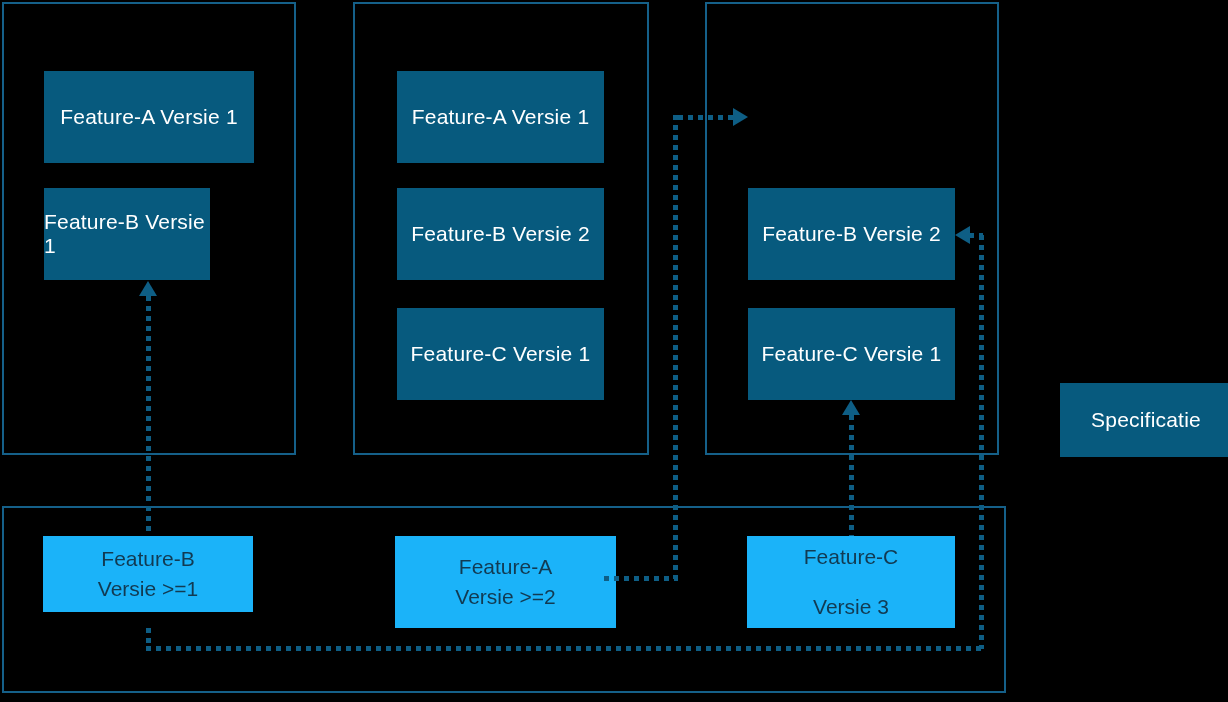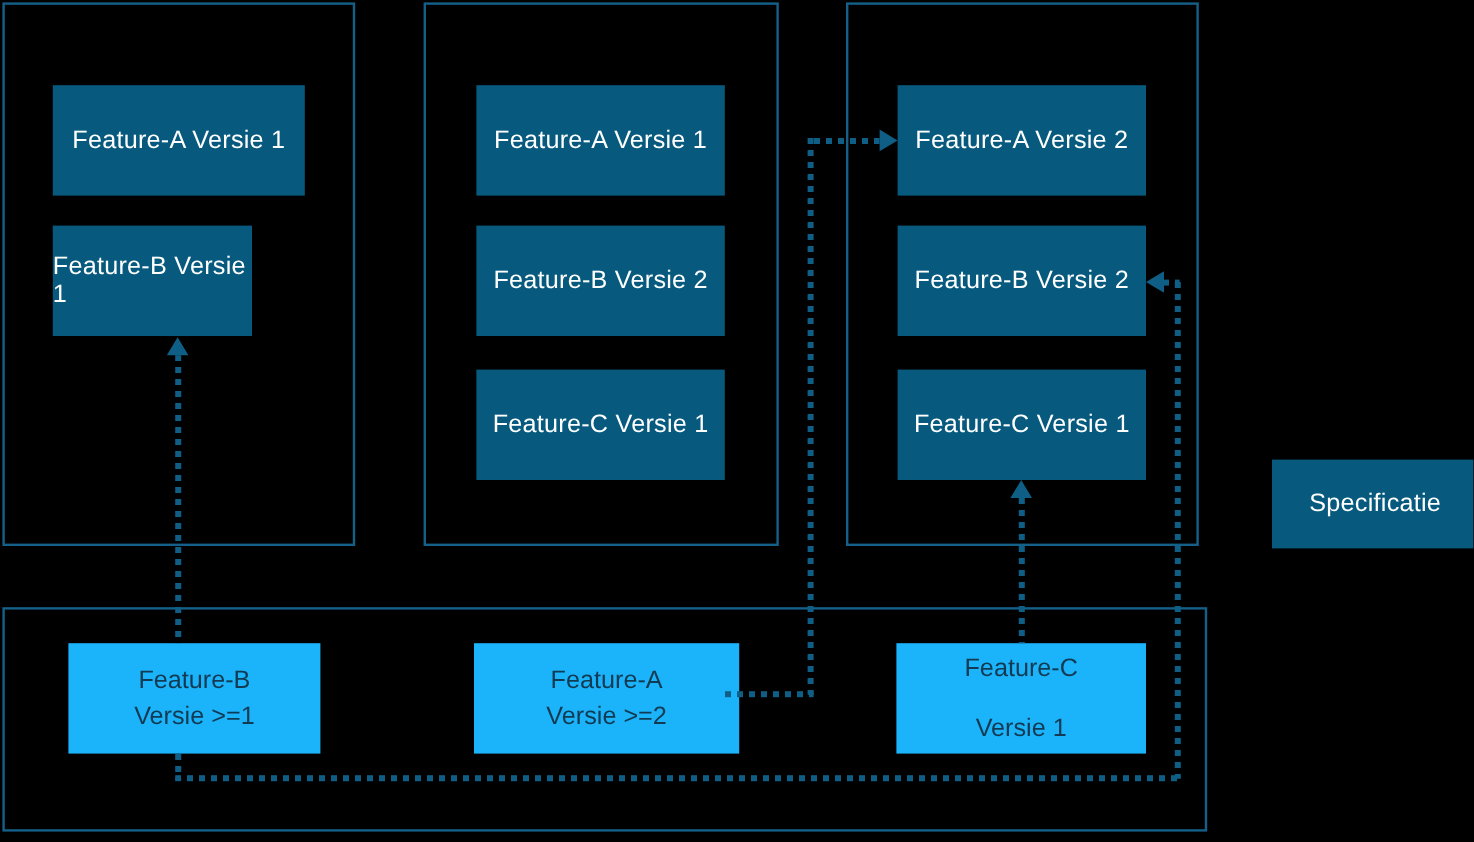--- a/index.html
+++ b/index.html
@@ -62,21 +62,21 @@
   #c1b1{left:44px;top:71px;width:210px;height:92px;}
   #c1b2{left:44px;top:188px;width:166px;height:92px;}
   #c2b1{left:397px;top:71px;width:207px;height:92px;}
   #c2b2{left:397px;top:188px;width:207px;height:92px;}
   #c2b3{left:397px;top:308px;width:207px;height:92px;}
   #c3b1{left:748px;top:71px;width:207px;height:92px;}
   #c3b2{left:748px;top:188px;width:207px;height:92px;}
   #c3b3{left:748px;top:308px;width:207px;height:92px;}
 
   
-  #r1{left:57px;top:536px;width:210px;height:92px;}
+  #r1{left:43px;top:536px;width:210px;height:76px;}
   #r2{left:395px;top:536px;width:221px;height:92px;}
   #r3{left:747px;top:536px;width:208px;height:92px;gap:20px;}
 
   
   #legend-spec{left:1060px;top:383px;width:172px;height:74px;}
   #legend-ref{left:1060px;top:505px;width:168px;height:74px;}
 
   
   #a1-v{left:146px;top:296px;height:240px;}
   #a1-head{left:139px;top:281px;}
@@ -109,35 +109,34 @@
 
   <div id="reference-panel"></div>
 
   <div class="spec-box" id="c1b1">Feature-A Versie 1</div>
   <div class="spec-box" id="c1b2">Feature-B Versie 1</div>
 
   <div class="spec-box" id="c2b1">Feature-A Versie 1</div>
   <div class="spec-box" id="c2b2">Feature-B Versie 2</div>
   <div class="spec-box" id="c2b3">Feature-C Versie 1</div>
 
-  <div class="spec-box" id="c3b1">Feature-A Versie 2</div>
   <div class="spec-box" id="c3b2">Feature-B Versie 2</div>
   <div class="spec-box" id="c3b3">Feature-C Versie 1</div>
 
   <div class="ref-box" id="r1">
     <span>Feature-B</span>
     <span>Versie &gt;=1</span>
   </div>
   <div class="ref-box" id="r2">
     <span>Feature-A</span>
     <span>Versie &gt;=2</span>
   </div>
   <div class="ref-box" id="r3">
     <span>Feature-C</span>
-    <span>Versie 1</span>
+    <span>Versie 3</span>
   </div>
 
   <div class="spec-box" id="legend-spec">Specificatie</div>
 
   <div class="vdot" id="a1-v"></div>
   <div class="ah ah-up" id="a1-head"></div>
 
   <div class="hdot" id="a2-h1"></div>
   <div class="vdot" id="a2-v"></div>
   <div class="hdot" id="a2-h2"></div>

